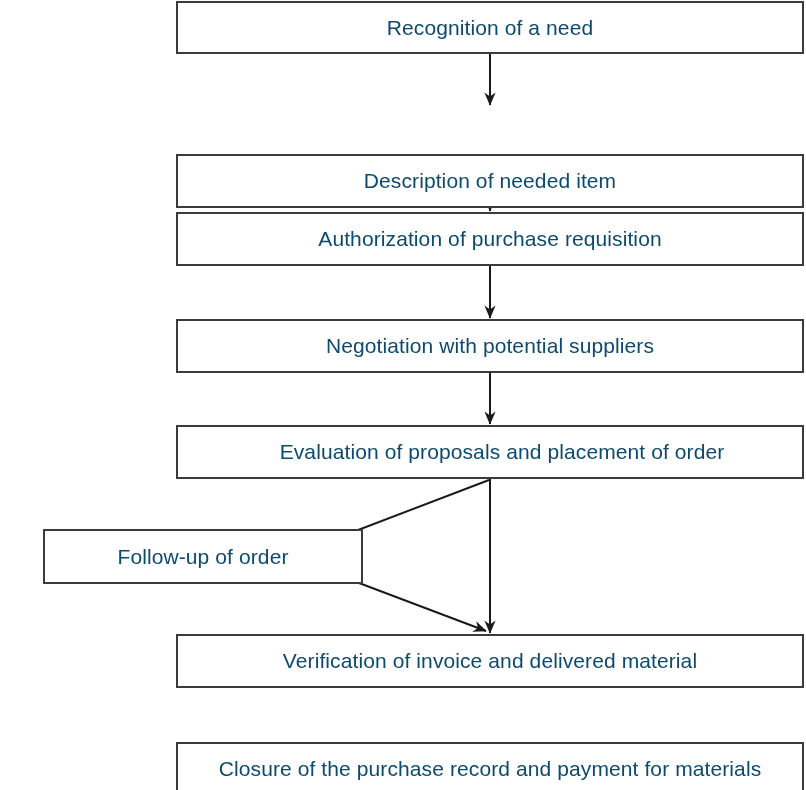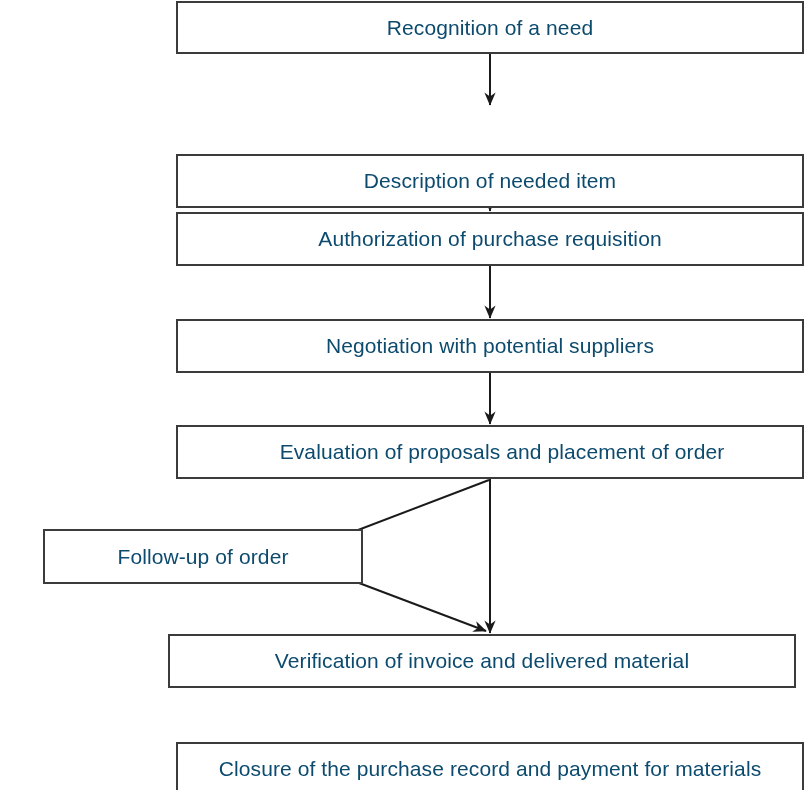--- a/index.html
+++ b/index.html
@@ -86,21 +86,21 @@
   </div>
 
   <div class="node-box" style="left:176px; top:425px; width:628px; height:54px;padding-left:24px;">
     <span class="node-label">Evaluation of proposals and placement of order</span>
   </div>
 
   <div class="node-box" style="left:1px; top:529px; width:320px; height:55px;margin-left:42px;">
     <span class="node-label">Follow-up of order</span>
   </div>
 
-  <div class="node-box" style="left:168px; top:634px; width:628px; height:54px;">
+  <div class="node-box" style="left:176px; top:634px; width:628px; height:54px;">
     <span class="node-label">Verification of invoice and delivered material</span>
   </div>
 
   <div class="node-box" style="left:176px; top:742px; width:628px; height:54px;">
     <span class="node-label">Closure of the purchase record and payment for materials</span>
   </div>
 
 </div>
 
 </body></html>

